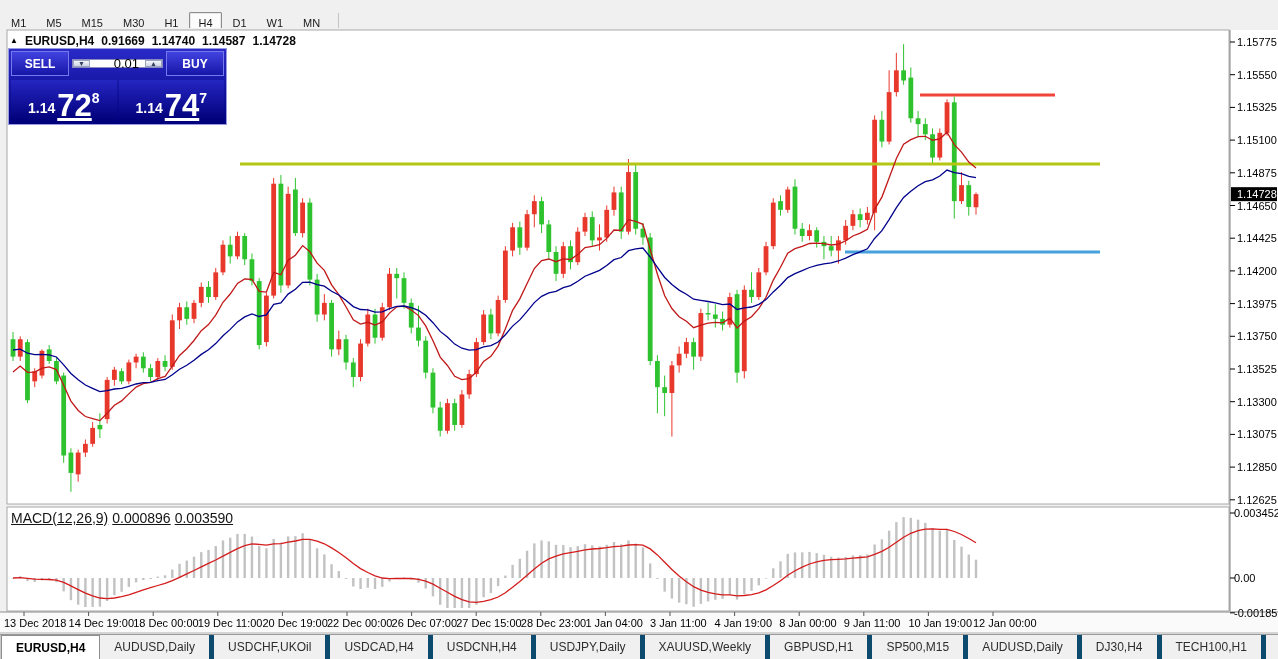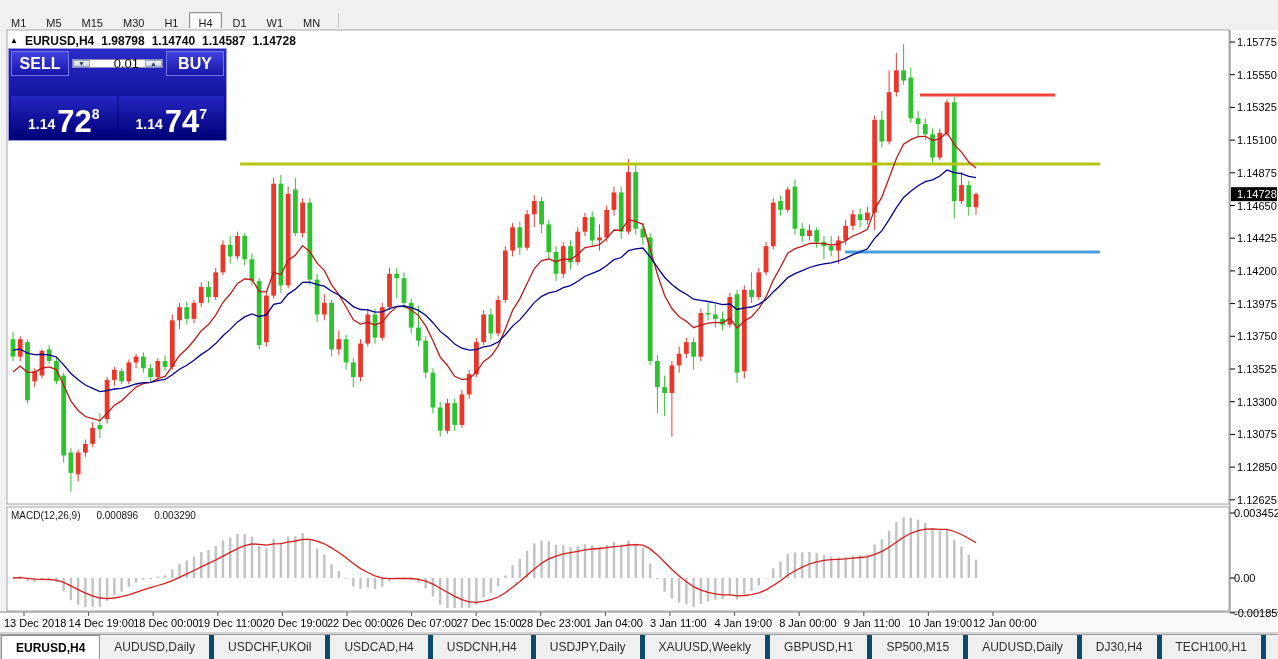--- a/index.html
+++ b/index.html
@@ -10,37 +10,37 @@
     border-bottom:1px solid #bdbdbd;display:flex;align-items:center;padding-left:1px;}
   .tf-btn{font-size:11px;color:#1a1a1a;padding:4px 8px;margin:0 1px;border:1px solid transparent;
     border-radius:1px;cursor:default;line-height:12px;}
   .tf-btn.active{background:#fcfcfc;border:1px solid #8e8e8e;box-shadow:inset 0 0 0 1px #e8e8e8;}
   .tb-sep{width:1px;height:20px;background:#c4c4c4;margin-left:8px;}
   
   #chart-svg{position:absolute;top:28px;left:0;}
   .ohlc-header{position:absolute;top:34px;left:10px;font-size:12px;font-weight:600;color:#0a0a0a;
     letter-spacing:0px;display:flex;gap:7px;align-items:center;}
   .collapse-tri{font-size:8px;position:relative;top:-1px;color:#000;}
-  .macd-label{position:absolute;top:510px;left:11px;font-size:10px;color:#141414;display:flex;gap:16px;}
+  .macd-label{position:absolute;top:510px;left:11px;font-size:14px;color:#141414;display:flex;gap:4px;text-decoration:underline;}
   
   .trade-panel{position:absolute;top:48px;left:8px;width:219px;background:linear-gradient(#2a2ac8,#00007e);
     border:1px solid #9a9ae0;padding:2px;}
   .tp-row1{display:flex;height:25px;gap:0;}
   .btn-trade{flex:0 0 58px;background:linear-gradient(#4242e0,#1616a8);border:1px solid #7878ee;
-    color:#fff;font-size:16px;font-weight:bold;display:flex;align-items:center;justify-content:center;cursor:pointer;}
+    color:#fff;font-size:12px;font-weight:bold;display:flex;align-items:center;justify-content:center;cursor:pointer;}
   .stepper{flex:1;display:flex;margin:8px 3px;border:1px solid #8a8ac0;background:#dfe3ee;}
   .step-btn{width:17px;background:linear-gradient(#f4f6fa,#cdd4e4);border:1px solid #9aa4bc;
     color:#33415e;font-size:7px;display:flex;align-items:center;justify-content:center;cursor:pointer;}
   .vol-field{flex:1;background:#fff;color:#000;font-size:13px;display:flex;align-items:center;
     justify-content:flex-end;padding-right:6px;}
-  .tp-row2{display:flex;margin-top:20px;gap:2px;}
+  .tp-row2{display:flex;margin-top:4px;gap:2px;}
   .price-box{flex:1;height:42px;background:linear-gradient(#2525c2,#000078);color:#fff;
     display:flex;align-items:flex-end;justify-content:center;padding-bottom:3px;cursor:pointer;}
   .pb-prefix{font-size:14px;font-weight:bold;margin-bottom:3px;}
-  .pb-big{font-size:31px;font-weight:bold;line-height:26px;margin-left:2px;}
+  .pb-big{font-size:31px;font-weight:bold;line-height:26px;margin-left:2px;text-decoration:underline;}
   .pb-sup{font-size:14px;font-weight:bold;position:relative;top:-13px;}
   
   .tabbar{position:absolute;top:634px;left:0;width:1278px;height:25px;background:#f0f0f0;
     border-top:1px solid #9a9a9a;display:flex;align-items:stretch;overflow:hidden;}
   .tab-stub{width:6px;border-right:1px solid #c9c9c9;}
   .tab{font-size:12px;color:#2e2e2e;display:flex;align-items:center;padding:0 14px;
     border-right:5px solid #0c4a6e;white-space:nowrap;cursor:pointer;}
   .tab.active{background:#fff;color:#000;font-weight:600;border:1px solid #8e8e8e;border-bottom:none;}
 </style>
 </head>
@@ -548,21 +548,21 @@
     <text x="843.8" y="627" font-size="11" fill="#000" font-family="Liberation Sans, sans-serif">9 Jan 11:00</text>
     <line x1="928.3999999999999" y1="612" x2="928.3999999999999" y2="616" stroke="#555"></line>
     <text x="908.3999999999999" y="627" font-size="11" fill="#000" font-family="Liberation Sans, sans-serif">10 Jan 19:00</text>
     <line x1="992.9999999999999" y1="612" x2="992.9999999999999" y2="616" stroke="#555"></line>
     <text x="972.9999999999999" y="627" font-size="11" fill="#000" font-family="Liberation Sans, sans-serif">12 Jan 00:00</text>
   </svg>
 
 <div class="ohlc-header">
   <span class="collapse-tri">▲</span>
   <span>EURUSD,H4</span>
-  <span>1.98798</span>
+  <span>0.91669</span>
   <span>1.14740</span>
   <span>1.14587</span>
   <span>1.14728</span>
 </div>
 
 <div class="trade-panel">
   <div class="tp-row1">
     <div class="btn-trade">SELL</div>
     <div class="stepper">
       <div class="step-btn">
@@ -585,21 +585,21 @@
       <span class="pb-prefix">1.14</span>
         <span class="pb-big">74</span>
         <span class="pb-sup">7</span>
     </div>
   </div>
 </div>
 
 <div class="macd-label">
   <span>MACD(12,26,9)</span>
   <span>0.000896</span>
-  <span>0.003290</span>
+  <span>0.003590</span>
 </div>
 
 <div class="tabbar" id="tabbar">
   <div class="tab-stub"></div>
 <div class="tab active">EURUSD,H4</div>
     <div class="tab">AUDUSD,Daily</div>
     <div class="tab">USDCHF,UKOil</div>
     <div class="tab">USDCAD,H4</div>
     <div class="tab">USDCNH,H4</div>
     <div class="tab">USDJPY,Daily</div>

